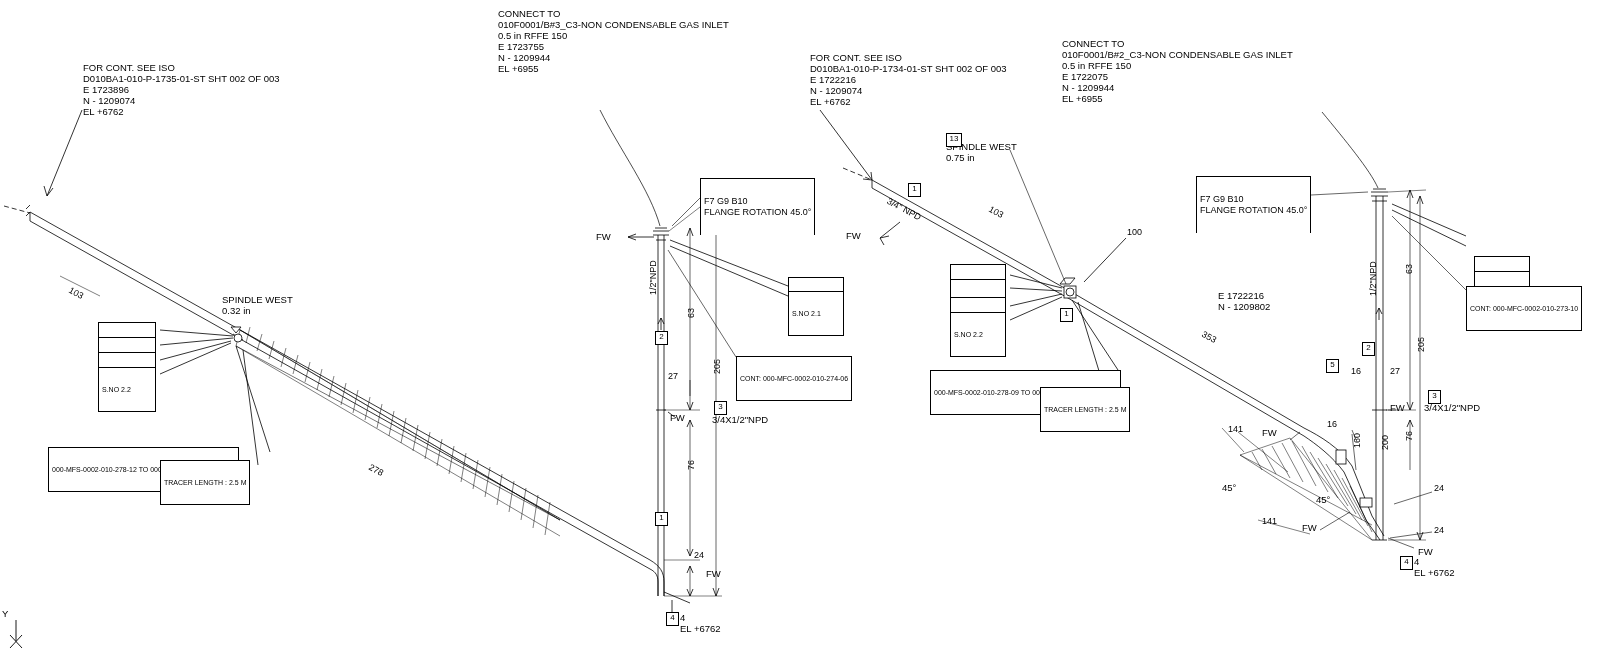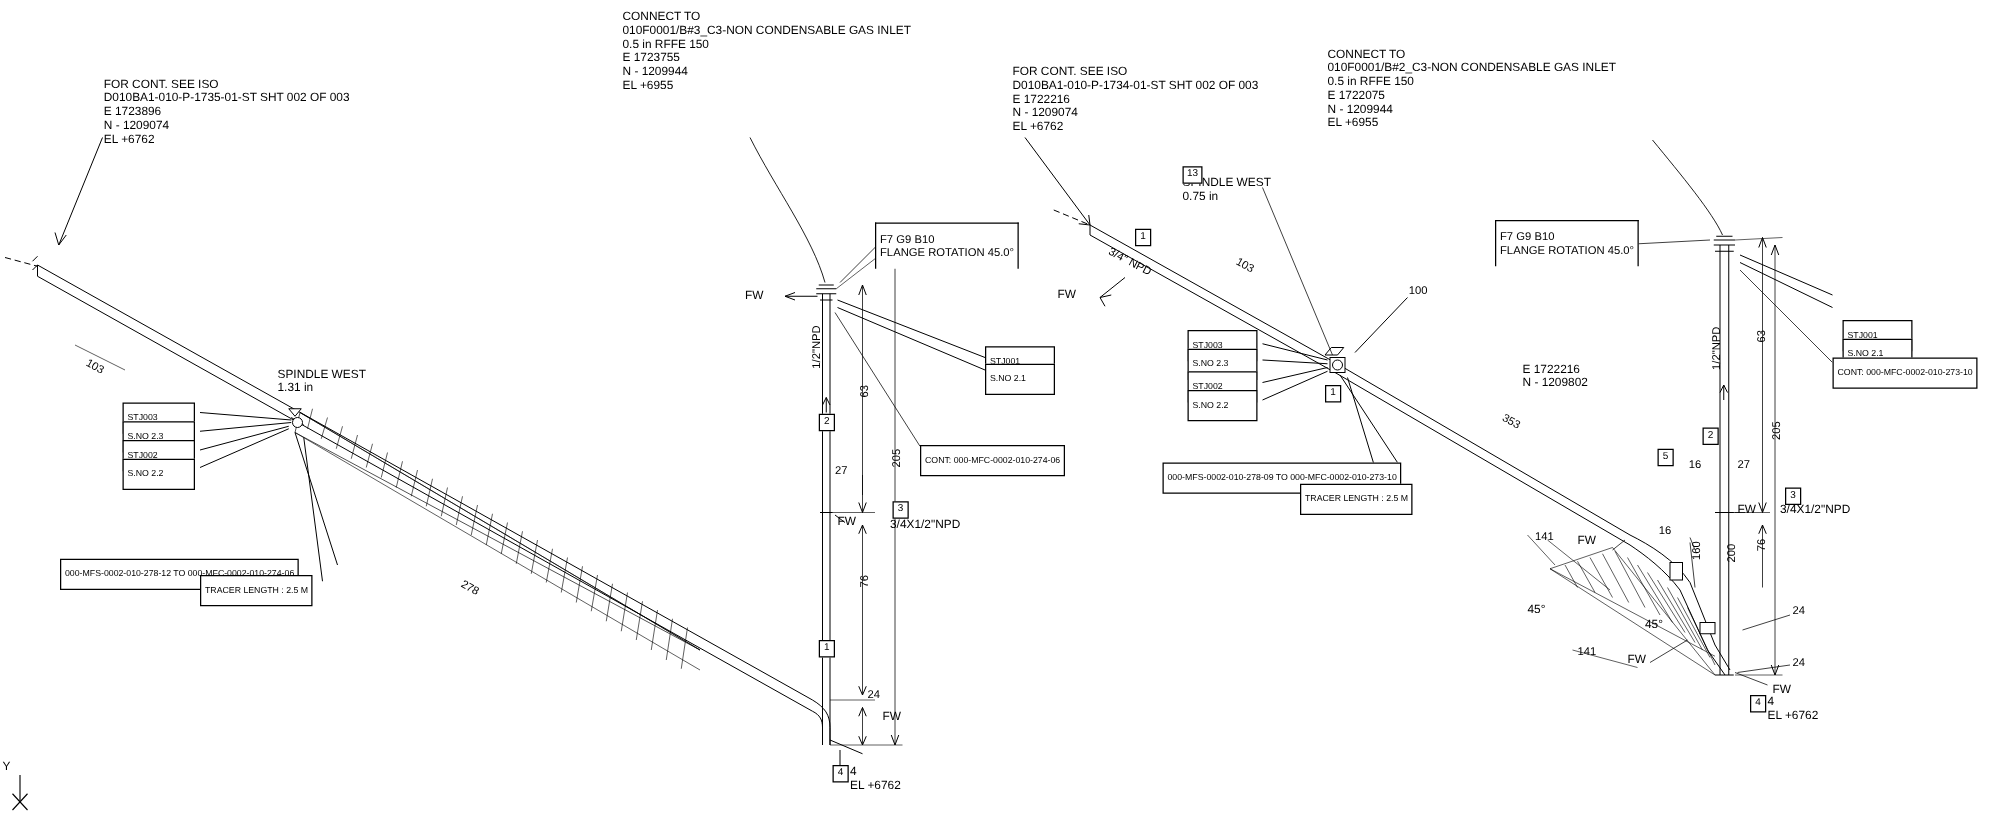--- a/index.html
+++ b/index.html
@@ -1,21 +1,21 @@
 <!DOCTYPE html>
 <html><head>
 <meta charset="utf-8">
 <style>
   html,body{margin:0;padding:0;background:#ffffff;}
   body{font-family:"Liberation Sans", sans-serif;color:#000;}
   #sheet{position:relative;width:1600px;height:657px;background:#fff;overflow:hidden;}
   svg#drawing{position:absolute;left:0;top:0;width:1600px;height:657px;}
   .txt{position:absolute;font-size:9.5px;line-height:11px;white-space:pre;color:#000;}
   .boxed{position:absolute;border:1px solid #000;background:#fff;font-size:7px;line-height:9px;
-         padding:7px 3px;white-space:pre;}
+         padding:17px 3px;white-space:pre;}
   .boxed.t9{font-size:9px;line-height:11px;}
   .tagsq{position:absolute;border:1px solid #000;background:#fff;font-size:8px;line-height:10px;
          width:11px;height:12px;text-align:center;}
   .dim{position:absolute;font-size:9px;line-height:10px;white-space:pre;}
   .rot-v{position:absolute;font-size:9px;white-space:pre;transform:rotate(-90deg);transform-origin:left top;}
   .rot-a{position:absolute;font-size:9px;white-space:pre;}
 </style>
 </head>
 <body>
 
@@ -251,21 +251,21 @@
 EL +6762</div>
 
   <div class="txt" style="left:1062px;top:38px;">CONNECT TO
 010F0001/B#2_C3-NON CONDENSABLE GAS INLET
 0.5 in RFFE 150
 E 1722075
 N - 1209944
 EL +6955</div>
 
   <div class="txt" style="left:222px;top:294px;">SPINDLE WEST
-1.31 in</div>
+0.32 in</div>
   <div class="txt" style="left:946px;top:141px;">SPINDLE WEST
 0.75 in</div>
 
   <div class="boxed t9" style="left:700px;top:178px;border-bottom:none;">F7 G9 B10
 FLANGE ROTATION 45.0°</div>
   <div class="boxed t9" style="left:1196px;top:176px;border-bottom:none;">F7 G9 B10
 FLANGE ROTATION 45.0°</div>
 
   <div class="txt" style="left:1218px;top:290px;">E 1722216
 N - 1209802</div>

